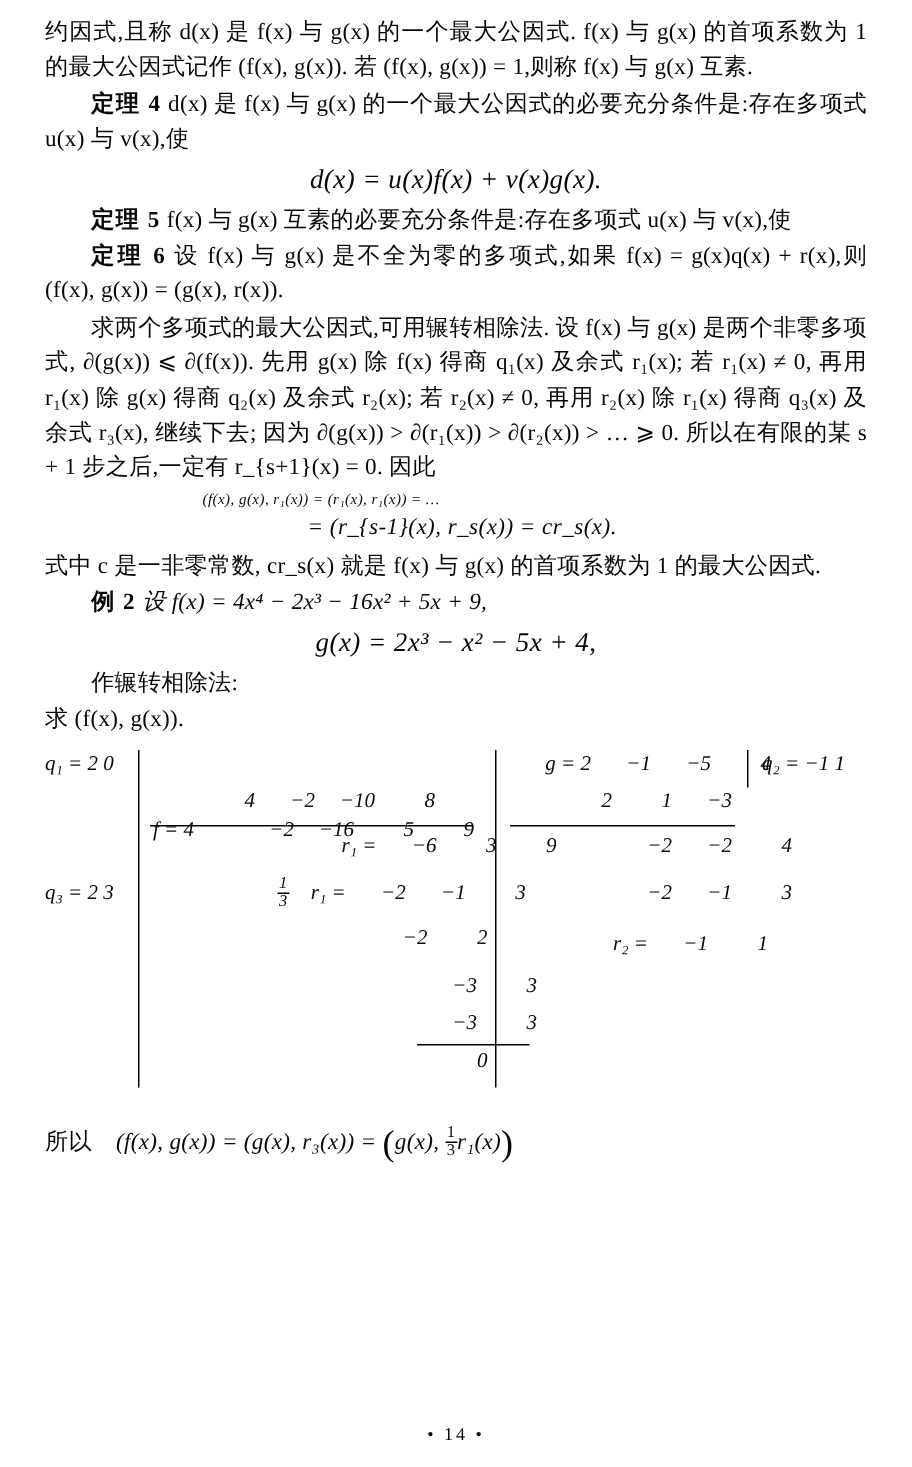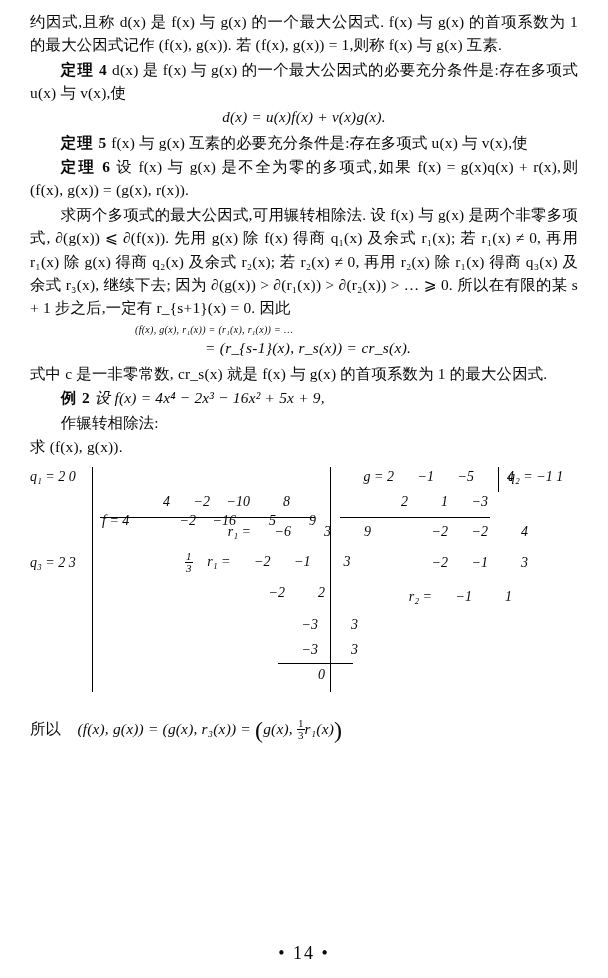--- a/index.html
+++ b/index.html
@@ -40,21 +40,21 @@
   .thm {
     font-weight: bold;
     letter-spacing: 1px;
   }
   .it {
     font-style: italic;
     font-family: "Liberation Serif", serif;
   }
   .eq {
     margin: 4px 0 5px 0;
-    font-size: 15px;
+    font-size: 18px;
     font-style: italic;
     text-align: center;
     letter-spacing: 0.3px;
   }
   .eq-left {
     margin: 4px 0 4px 0;
     font-size: 10px;
     font-style: italic;
     letter-spacing: 0.3px;
     padding-left: 105px;
@@ -76,21 +76,21 @@
     height: 240px;
   }
   .num { display: inline-block; width: 40px; text-align: right; }
   .num-wide { display: inline-block; width: 46px; text-align: right; }
   .footer {
     position: absolute;
     bottom: 14px;
     left: 0;
     width: 100%;
     text-align: center;
-    font-size: 18px;
+    font-size: 12px;
     letter-spacing: 2px;
   }
   .frac {
     display: inline-block;
     vertical-align: middle;
     text-align: center;
     font-size: 11px;
     line-height: 1.05;
   }
   .frac .top { display: block; border-bottom: 1px solid #000; padding: 0 1px; }
@@ -158,20 +158,21 @@
 
     <div class="eq-left">(f(x), g(x), r₁(x)) = (r₁(x), r₁(x)) = …</div>
     <div class="eq-left2">= (r_{s-1}(x), r_s(x)) = cr_s(x).</div>
 
     <p class="para">式中 c 是一非零常数, cr_s(x) 就是 f(x) 与 g(x) 的首项系数为 1 的最大公因式.</p>
 
     <p class="para indent">
       <span class="thm">例 2</span>
       <span class="it">设 f(x) = 4x⁴ − 2x³ − 16x² + 5x + 9,</span>
     </p>
+    <div class="eq">g(x) = 2x³ − x² − 5x + 4,</div>
     <p class="para indent">作辗转相除法:</p>
     <p class="para">求 (f(x), g(x)).</p>
 
     <div class="divtable tbl-wrap">
       <div class="vbar1"></div>
       <div class="vbar2"></div>
       <div class="vbar3"></div>
       <div class="hbar1"></div>
       <div class="hbar2"></div>
 

